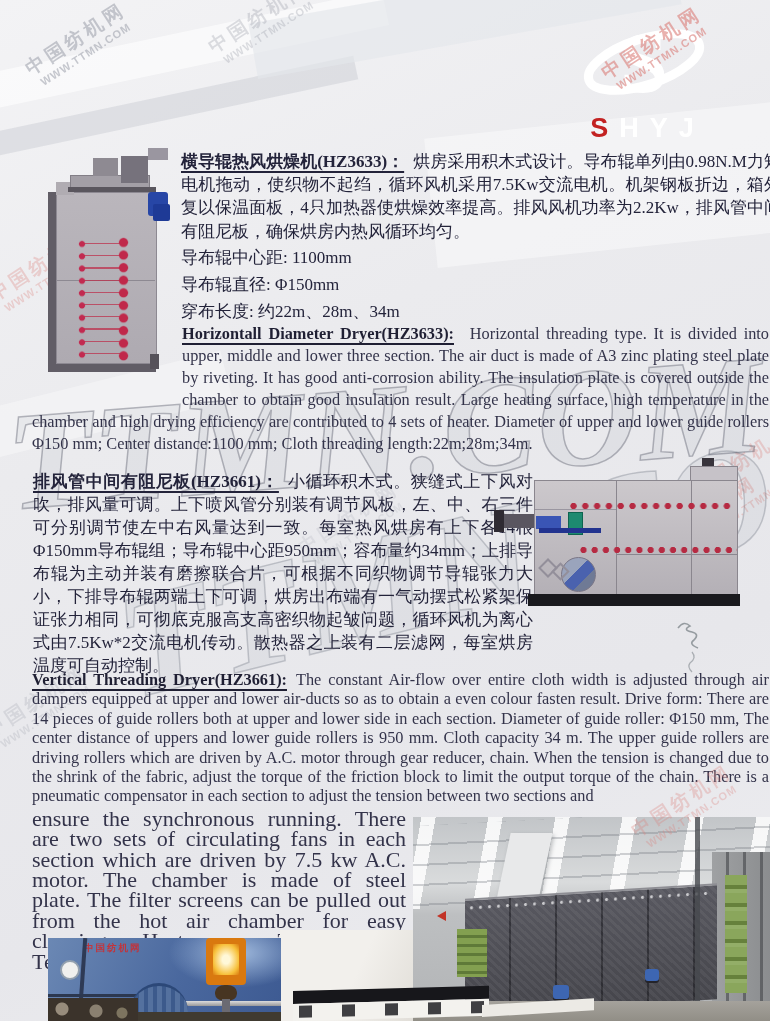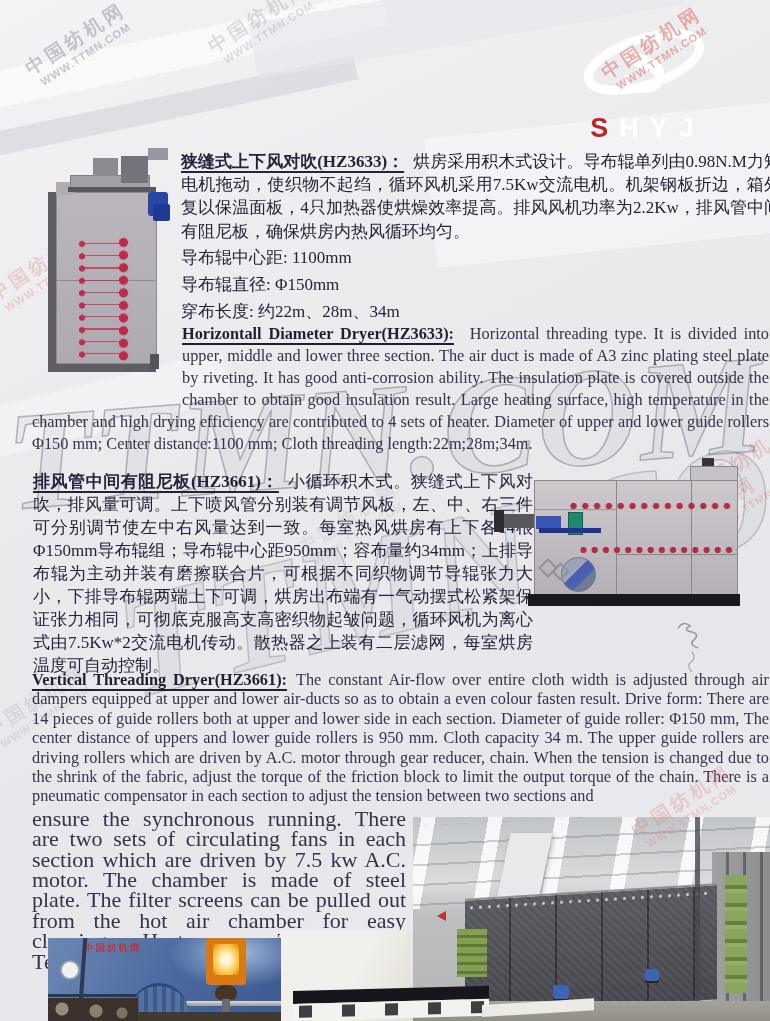--- a/index.html
+++ b/index.html
@@ -233,21 +233,21 @@
     <div class="d1-rail"></div>
     <div class="d1-blue1"></div>
     <div class="d1-blue2"></div>
     <div class="d1-lines"></div>
     <div class="d1-dotsL"></div>
     <div class="d1-dotsR"></div>
     <div class="d1-foot"></div>
   </div>
 
   <div class="cn1">
-    <p><span class="cn-head">狭缝式上下风对吹(HZ3633)：</span><span>烘房采用积木式设计。导布辊单列由0.98N.M力矩电机拖动，使织物不起绉，循环风机采用7.5Kw交流电机。机架钢板折边，箱外复以保温面板，4只加热器使烘燥效率提高。排风风机功率为2.2Kw，排风管中间有阻尼板，确保烘房内热风循环均匀。</span></p>
+    <p><span class="cn-head">横导辊热风烘燥机(HZ3633)：</span><span>烘房采用积木式设计。导布辊单列由0.98N.M力矩电机拖动，使织物不起绉，循环风机采用7.5Kw交流电机。机架钢板折边，箱外复以保温面板，4只加热器使烘燥效率提高。排风风机功率为2.2Kw，排风管中间有阻尼板，确保烘房内热风循环均匀。</span></p>
     <div class="spec">导布辊中心距: 1100mm</div>
     <div class="spec">导布辊直径: Φ150mm</div>
     <div class="spec">穿布长度: 约22m、28m、34m</div>
   </div>
 
   <div class="en1">
     <span class="spacer"></span>
     <span class="en-head">Horizontall Diameter Dryer(HZ3633):</span>
     <span>Horizontal threading type. It is divided into upper, middle and lower three section. The air duct is made of A3 zinc plating steel plate by riveting.  It has good anti-corrosion ability.  The insulation plate is covered outside the chamber to obtain good insulation result. Large heating surface, high temperature in the chamber and high drying efficiency are contributed to 4 sets of heater. Diameter of upper and lower guide rollers Φ150 mm; Center distance:1100 mm; Cloth threading length:22m;28m;34m.</span>
   </div>

